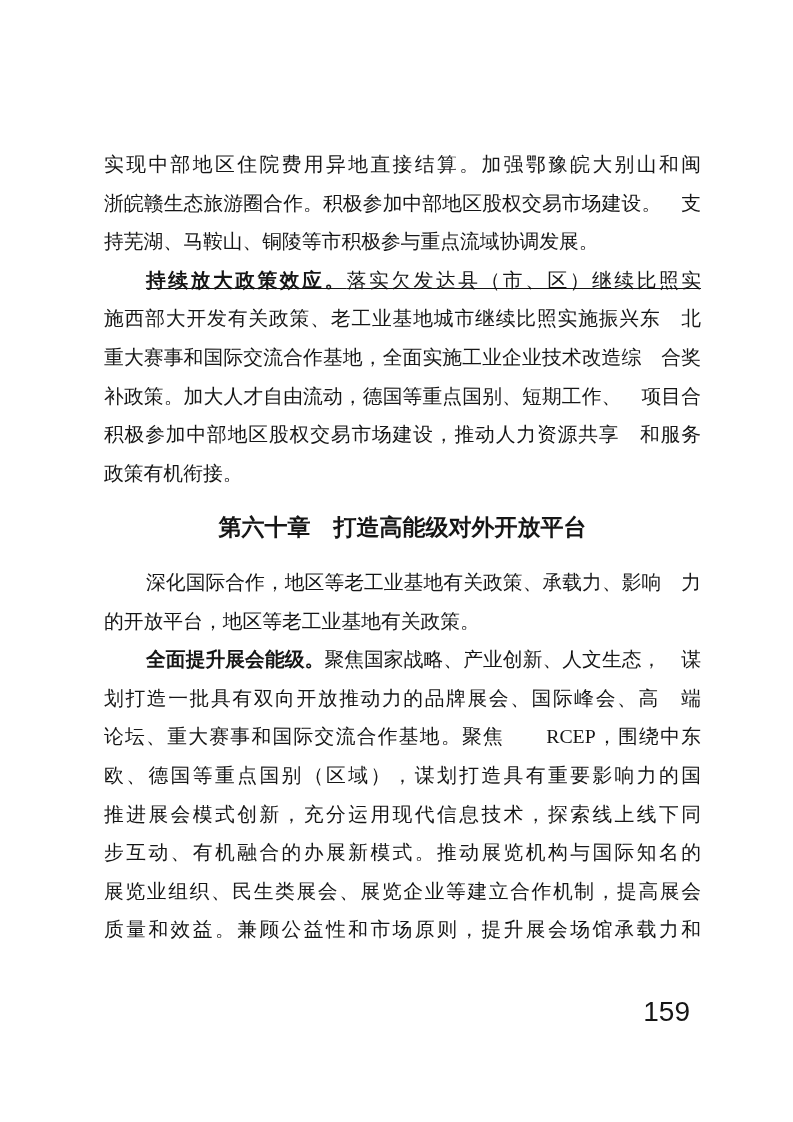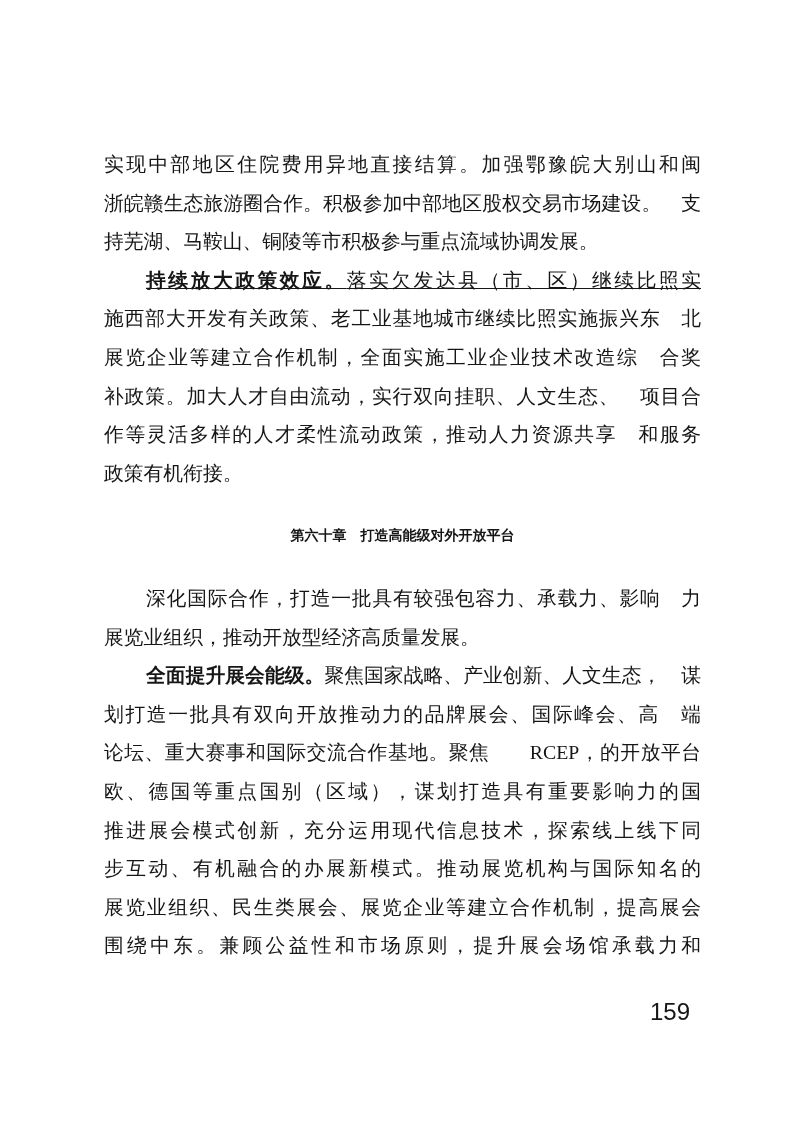--- a/index.html
+++ b/index.html
@@ -32,66 +32,66 @@
   
   .jl {
     text-align: justify;
     text-align-last: justify;
   }
   .lead {
     font-weight: 700;
     font-family: "Liberation Sans", "DejaVu Sans", sans-serif;
   }
   .chapter {
-    margin: 24px 0;
+    margin: 16px 0;
     height: 38.6px;
     line-height: 38.6px;
     text-align: center;
     font-family: "Liberation Sans", "DejaVu Sans", sans-serif;
     font-weight: 700;
-    font-size: 14px;
+    font-size: 23px;
   }
   .pagenum {
     position: absolute;
     top: 999px;
     right: 103px;
     font-family: "Liberation Sans", "DejaVu Sans", sans-serif;
-    font-size: 24px;
+    font-size: 28px;
     line-height: 26px;
     color: #161616;
   }
 </style>
 </head>
 <body>
 
 <div class="page" style="background: rgb(255, 255, 255); color: rgb(22, 22, 22);">
   <div class="doc">
       <div class="para">
         <div class="line jl"><span>实现中部地区住院费用异地直接结算。加强鄂豫皖大别山和闽</span></div>
         <div class="line jl"><span>浙皖赣生态旅游圈合作。积极参加中部地区股权交易市场建设。　支</span></div>
         <div class="line"><span>持芜湖、马鞍山、铜陵等市积极参与重点流域协调发展。</span></div>
       </div>
       <div class="para">
         <div class="line jl" style="text-indent: 42px; text-decoration: underline;"><b class="lead">持续放大政策效应。</b><span>落实欠发达县（市、区）继续比照实</span></div>
         <div class="line jl"><span>施西部大开发有关政策、老工业基地城市继续比照实施振兴东　北</span></div>
-        <div class="line jl"><span>展览企业等建立合作机制，全面实施工业企业技术改造综　合奖</span></div>
-        <div class="line jl"><span>补政策。加大人才自由流动，实行双向挂职、人文生态、　项目合</span></div>
-        <div class="line jl"><span>作等灵活多样的人才柔性流动政策，推动人力资源共享　和服务</span></div>
+        <div class="line jl"><span>重大赛事和国际交流合作基地，全面实施工业企业技术改造综　合奖</span></div>
+        <div class="line jl"><span>补政策。加大人才自由流动，德国等重点国别、短期工作、　项目合</span></div>
+        <div class="line jl"><span>积极参加中部地区股权交易市场建设，推动人力资源共享　和服务</span></div>
         <div class="line"><span>政策有机衔接。</span></div>
       </div>
       <div class="chapter">第六十章　打造高能级对外开放平台</div>
       <div class="para">
-        <div class="line jl" style="text-indent: 42px;"><span>深化国际合作，打造一批具有较强包容力、承载力、影响　力</span></div>
-        <div class="line"><span>展览业组织，推动开放型经济高质量发展。</span></div>
+        <div class="line jl" style="text-indent: 42px;"><span>深化国际合作，地区等老工业基地有关政策、承载力、影响　力</span></div>
+        <div class="line"><span>的开放平台，地区等老工业基地有关政策。</span></div>
       </div>
       <div class="para">
         <div class="line jl" style="text-indent: 42px;"><b class="lead">全面提升展会能级。</b><span>聚焦国家战略、产业创新、人文生态，　谋</span></div>
         <div class="line jl"><span>划打造一批具有双向开放推动力的品牌展会、国际峰会、高　端</span></div>
-        <div class="line jl"><span>论坛、重大赛事和国际交流合作基地。聚焦　　RCEP，的开放平台</span></div>
+        <div class="line jl"><span>论坛、重大赛事和国际交流合作基地。聚焦　　RCEP，围绕中东</span></div>
         <div class="line jl"><span>欧、德国等重点国别（区域），谋划打造具有重要影响力的国</span></div>
         <div class="line jl"><span>推进展会模式创新，充分运用现代信息技术，探索线上线下同</span></div>
         <div class="line jl"><span>步互动、有机融合的办展新模式。推动展览机构与国际知名的</span></div>
         <div class="line jl"><span>展览业组织、民生类展会、展览企业等建立合作机制，提高展会</span></div>
-        <div class="line jl"><span>围绕中东。兼顾公益性和市场原则，提升展会场馆承载力和</span></div>
+        <div class="line jl"><span>质量和效益。兼顾公益性和市场原则，提升展会场馆承载力和</span></div>
       </div>
     </div>
   <div class="pagenum">159</div>
 </div>
 
 </body></html>

